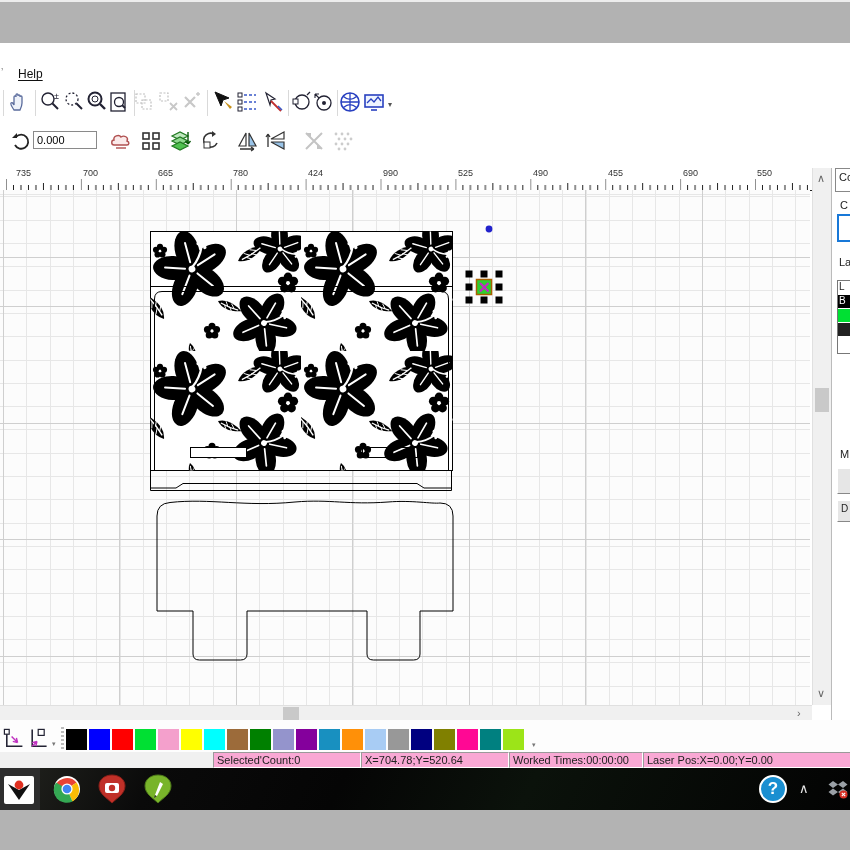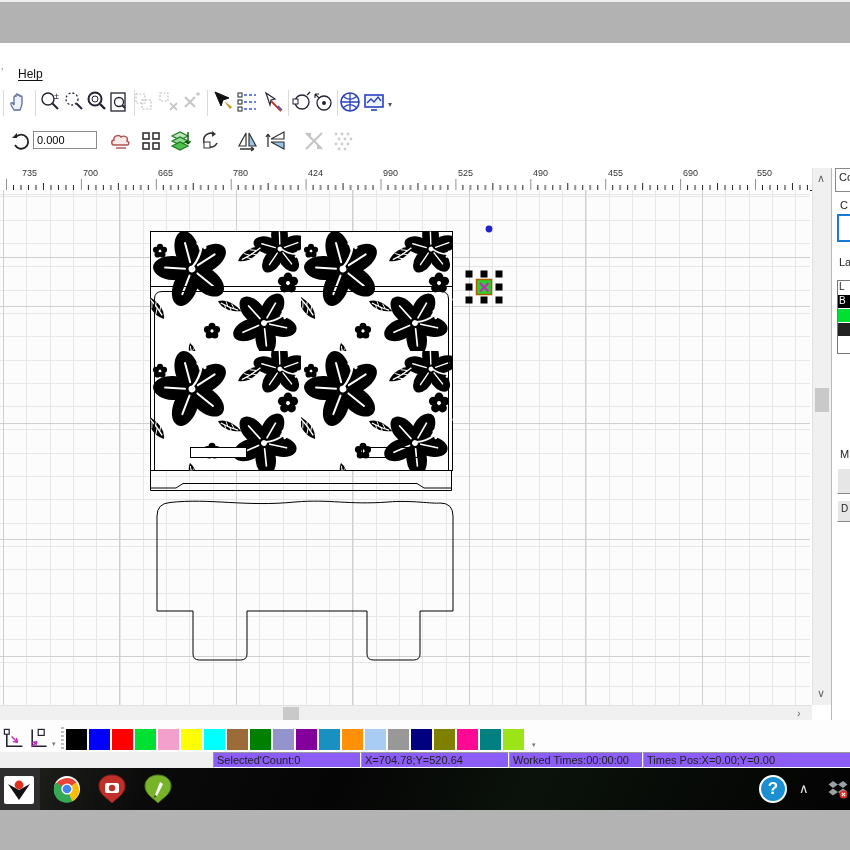--- a/index.html
+++ b/index.html
@@ -4,21 +4,21 @@
 <style>
   html,body{margin:0;padding:0;background:#fff;}
   #screen{position:relative;width:850px;height:850px;overflow:hidden;
           font-family:"Liberation Sans",sans-serif;background:#fff;}
   .abs{position:absolute;}
   .ic{display:inline-block;}
   .sep{position:absolute;top:90px;width:1px;height:26px;background:#d9d9d9;}
   .tbtn{position:absolute;width:24px;height:24px;}
   .tbtn svg{width:24px;height:24px;}
   .swatch{position:absolute;top:729px;width:21px;height:21px;}
-  .statseg{position:absolute;top:752px;height:14px;background:#8b5cf6;
+  .statseg{position:absolute;top:752px;height:14px;background:#f9a8d4;
            border:1px solid;border-color:#9a9a9a #ffffff #ffffff #9a9a9a;
            font-size:11px;color:#222;padding:0 3px;line-height:14px;white-space:nowrap;overflow:hidden;}
   .rlabel{position:absolute;top:0px;font-size:9px;color:#333;}
   .panel-label{position:absolute;left:839px;font-size:11px;color:#222;}
   .scroll-glyph{position:absolute;font-size:11px;color:#666;line-height:10px;}
   .layer-row{position:absolute;left:837px;width:13px;height:13px;}
   .taskicon{position:absolute;top:774px;width:30px;height:30px;}
 </style>
 </head>
 <body>
@@ -225,21 +225,21 @@
 
   <div class="abs" style="left:0;top:168px;width:812px;height:22px;background:#fff;border-bottom:1px solid #222;">
     <svg class="abs" style="left:0;top:0;" width="812" height="22">
       <defs>
         <pattern id="rt" width="74.9" height="22" patternUnits="userSpaceOnUse" patternTransform="translate(6,0)">
           <path d="M0,11 V22 M7.49,17 V22 M14.98,17 V22 M22.47,17 V22 M29.96,17 V22 M37.45,15 V22 M44.94,17 V22 M52.43,17 V22 M59.92,17 V22 M67.41,17 V22" stroke="#222" stroke-width="1" fill="none"></path>
         </pattern>
       </defs>
       <rect x="0" y="0" width="812" height="22" fill="url(#rt)"></rect>
     </svg>
-    <span class="rlabel" style="left:22px;">735</span>
+    <span class="rlabel" style="left:16px;">735</span>
     <span class="rlabel" style="left:83px;text-align:center;">700</span>
     <span class="rlabel" style="left:158px;">665</span>
     <span class="rlabel" style="left:233px;">780</span>
     <span class="rlabel" style="left:308px;">424</span>
     <span class="rlabel" style="left:383px;">990</span>
     <span class="rlabel" style="left:458px;">525</span>
     <span class="rlabel" style="left:533px;">490</span>
     <span class="rlabel" style="left:608px;">455</span>
     <span class="rlabel" style="left:683px;">690</span>
     <span class="rlabel" style="left:757px;">550</span>
@@ -400,21 +400,21 @@
   <div class="swatch" style="left: 434px; background: rgb(128, 128, 0);"></div>
   <div class="swatch" style="left: 457px; background: rgb(255, 8, 148);"></div>
   <div class="swatch" style="left: 480px; background: rgb(0, 128, 128);"></div>
   <div class="swatch" style="left: 503px; background: rgb(156, 228, 24);"></div>
   <span class="abs" style="left:532px;top:741px;font-size:7px;color:#777;">▾</span>
 
   <div class="abs" style="left:0;top:752px;width:850px;height:16px;background:#f0f0f0;"></div>
   <div class="statseg" style="left:213px;width:140px;"><span>Selected'Count:0</span></div>
   <div class="statseg" style="left:361px;width:140px;"><span>X=704.78;Y=520.64</span></div>
   <div class="statseg" style="left:509px;width:126px;"><span>Worked Times:00:00:00</span></div>
-  <div class="statseg" style="left:643px;width:205px;"><span>Times Pos:X=0.00;Y=0.00</span></div>
+  <div class="statseg" style="left:643px;width:205px;"><span>Laser Pos:X=0.00;Y=0.00</span></div>
 
   <div class="abs" style="left:0;top:768px;width:850px;height:42px;background:linear-gradient(115deg,#23241f 0%,#0a0a0a 18%,#050505 40%,#0b120b 62%,#030303 100%);">
     <div class="abs" style="left:0;top:0;width:40px;height:42px;background:#2e2e2e;"></div>
   </div>
   <div class="taskicon" style="left:4px;top:776px;width:30px;height:28px;background:#fff;border-radius:2px;">
     <span class="ic"><svg viewBox="0 0 30 28" width="30" height="28">
           <path d="M4 8 L15 14 L26 8 L15 24 Z" fill="#111"></path>
           <circle cx="15" cy="9" r="4.4" fill="#e03020"></circle>
         </svg></span>
   </div>

